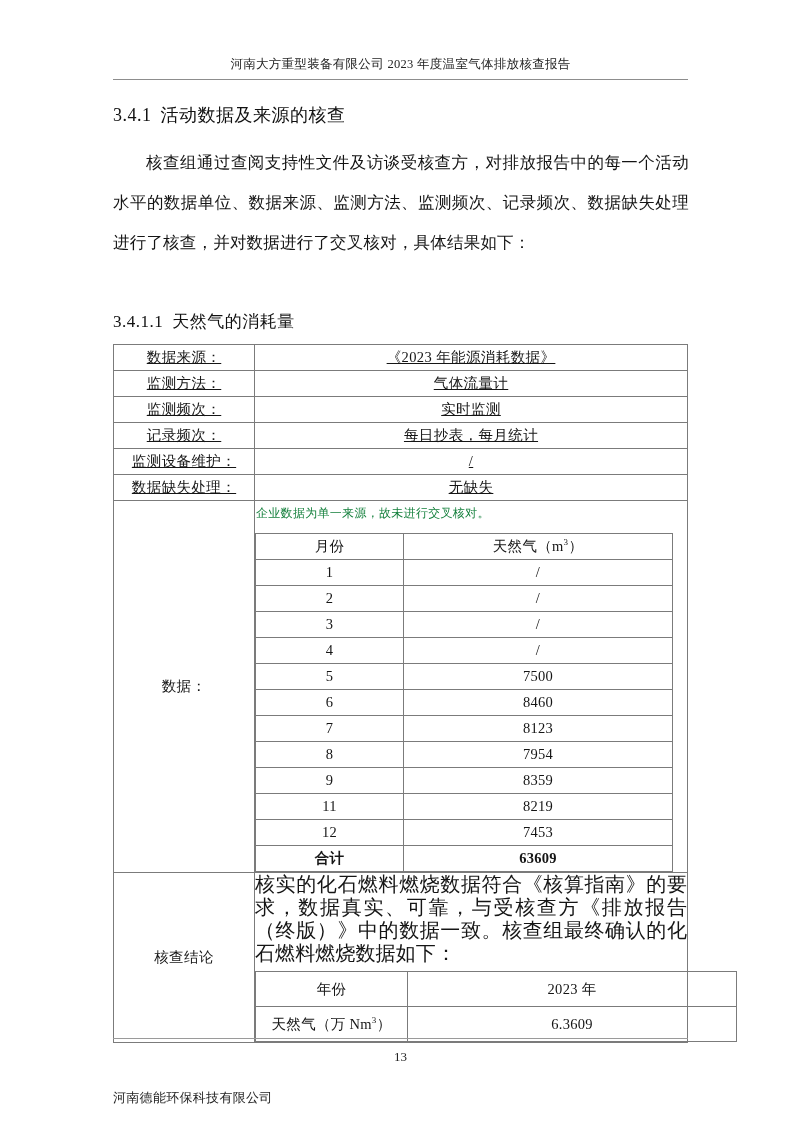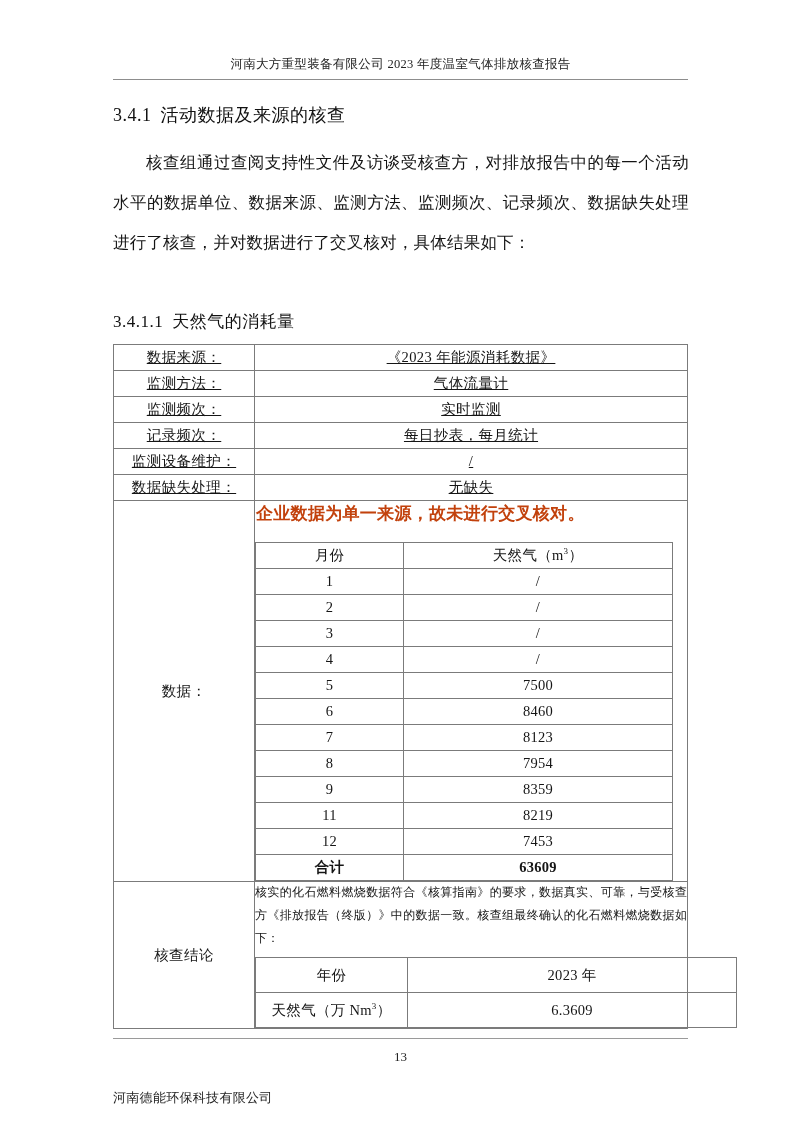--- a/index.html
+++ b/index.html
@@ -100,34 +100,33 @@
     color: #151515;
   }
   .row-simple td { height: 25px; text-decoration: underline; }
 
   .data-body {
     padding: 4px 0 4px 8px;
     text-align: left;
     vertical-align: top;
   }
   .note-line {
-    font-size: 17px;
+    font-size: 12px;
     line-height: 25px;
     letter-spacing: .3px;
     padding-left: 1px;
-    color: #c2410c;
-    font-weight: bold;
+    color: #15803d;
   }
 
   
   .inner-table {
     border-collapse: collapse;
     table-layout: fixed;
     width: 418px;
-    margin-top: 16px;
+    margin-top: 7px;
     font-size: 14.5px;
   }
   .inner-table td {
     border: 1px solid #7b7b7b;
     height: 23px;
     text-align: center;
     padding: 1px 2px;
     letter-spacing: .3px;
     color: #151515;
   }
@@ -135,27 +134,26 @@
   .inner-table tr.total td { font-weight: bold; }
   sup { font-size: 9px; vertical-align: super; }
 
   
   .concl-body {
     padding: 5px 6px 6px 8px;
     text-align: left;
     vertical-align: top;
   }
   .concl-text {
-    font-size: 12px;
+    font-size: 20px;
     line-height: 23px;
     letter-spacing: .1px;
     text-align: justify;
     text-align-last: left;
     color: #151515;
-    font-family: Liberation Mono, monospace;
   }
   .concl-table {
     border-collapse: collapse;
     table-layout: fixed;
     width: 482px;
     margin-top: 6px;
     font-size: 14.5px;
   }
   .concl-table td {
     border: 1px solid #7b7b7b;

